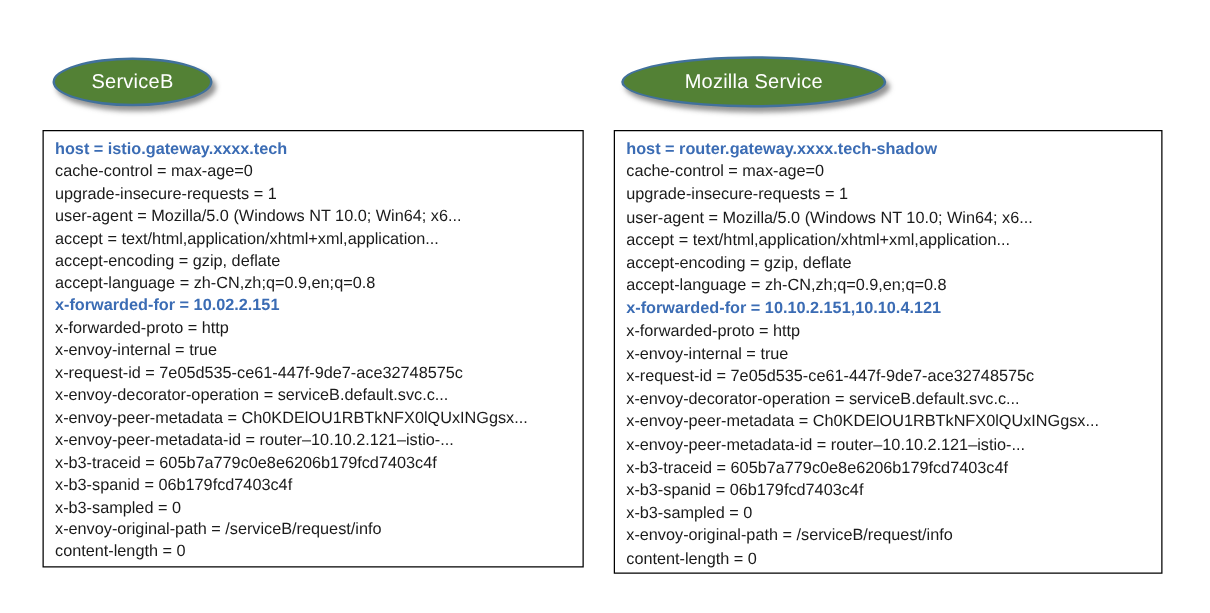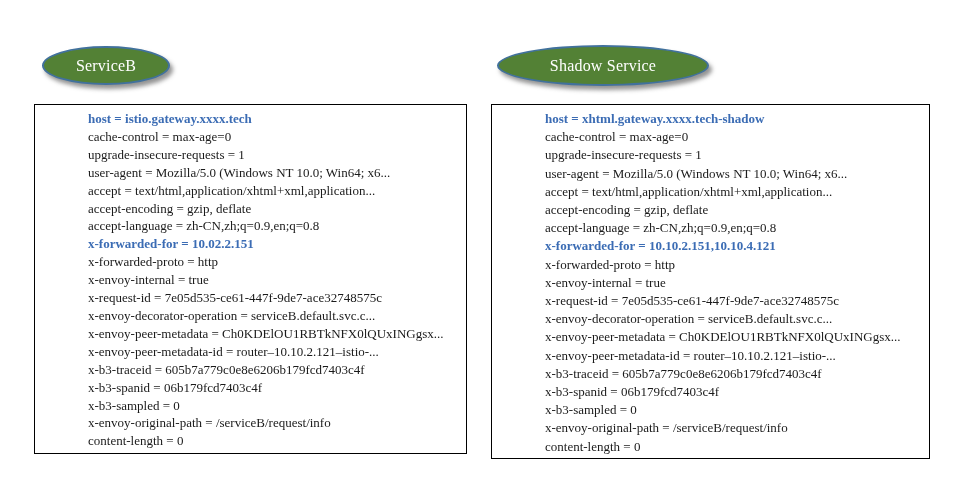--- a/index.html
+++ b/index.html
@@ -6,21 +6,21 @@
     margin: 0;
     padding: 0;
     background: #ffffff;
   }
   .stage {
     position: relative;
     width: 968px;
     height: 490px;
     background: #ffffff;
     overflow: hidden;
-    font-family: Liberation Serif, serif;
+    font-family: Liberation Sans, sans-serif;
   }
   .oval {
     position: absolute;
     border-radius: 50%;
     background: var(--oval-fill, #538135);
     border: 2px solid var(--oval-border, #41719C);
     box-shadow: 3px 4px 4px rgba(90, 90, 90, 0.65);
     display: flex;
     align-items: center;
     justify-content: center;
@@ -61,21 +61,20 @@
   .hbox-left .hline { line-height: 17.9px; }
   .hbox-right {
     left: 491px;
     top: 104px;
     width: 439px;
     height: 355px;
   }
   .hbox-right .hline { line-height: 18.2px; }
   .hline {
     white-space: nowrap;
-    margin-left: 44px;
   }
   .hline.hl {
     color: var(--highlight-blue, #3B6CB4);
     font-weight: bold;
   }
 </style>
 </head>
 <body>
 
 <div class="stage">
@@ -102,24 +101,24 @@
         <div class="hline">x-b3-traceid = 605b7a779c0e8e6206b179fcd7403c4f</div>
         <div class="hline">x-b3-spanid = 06b179fcd7403c4f</div>
         <div class="hline">x-b3-sampled = 0</div>
         <div class="hline">x-envoy-original-path = /serviceB/request/info</div>
         <div class="hline">content-length = 0</div>
       </div>
   </div>
 
   <div>
     <div class="oval oval-shadow">
-      <span>Shadow Service</span>
+      <span>Mozilla Service</span>
     </div>
     <div class="hbox hbox-right">
-        <div class="hline hl">host = xhtml.gateway.xxxx.tech-shadow</div>
+        <div class="hline hl">host = router.gateway.xxxx.tech-shadow</div>
         <div class="hline">cache-control = max-age=0</div>
         <div class="hline">upgrade-insecure-requests = 1</div>
         <div class="hline">user-agent = Mozilla/5.0 (Windows NT 10.0; Win64; x6...</div>
         <div class="hline">accept = text/html,application/xhtml+xml,application...</div>
         <div class="hline">accept-encoding = gzip, deflate</div>
         <div class="hline">accept-language = zh-CN,zh;q=0.9,en;q=0.8</div>
         <div class="hline hl">x-forwarded-for = 10.10.2.151,10.10.4.121</div>
         <div class="hline">x-forwarded-proto = http</div>
         <div class="hline">x-envoy-internal = true</div>
         <div class="hline">x-request-id = 7e05d535-ce61-447f-9de7-ace32748575c</div>

